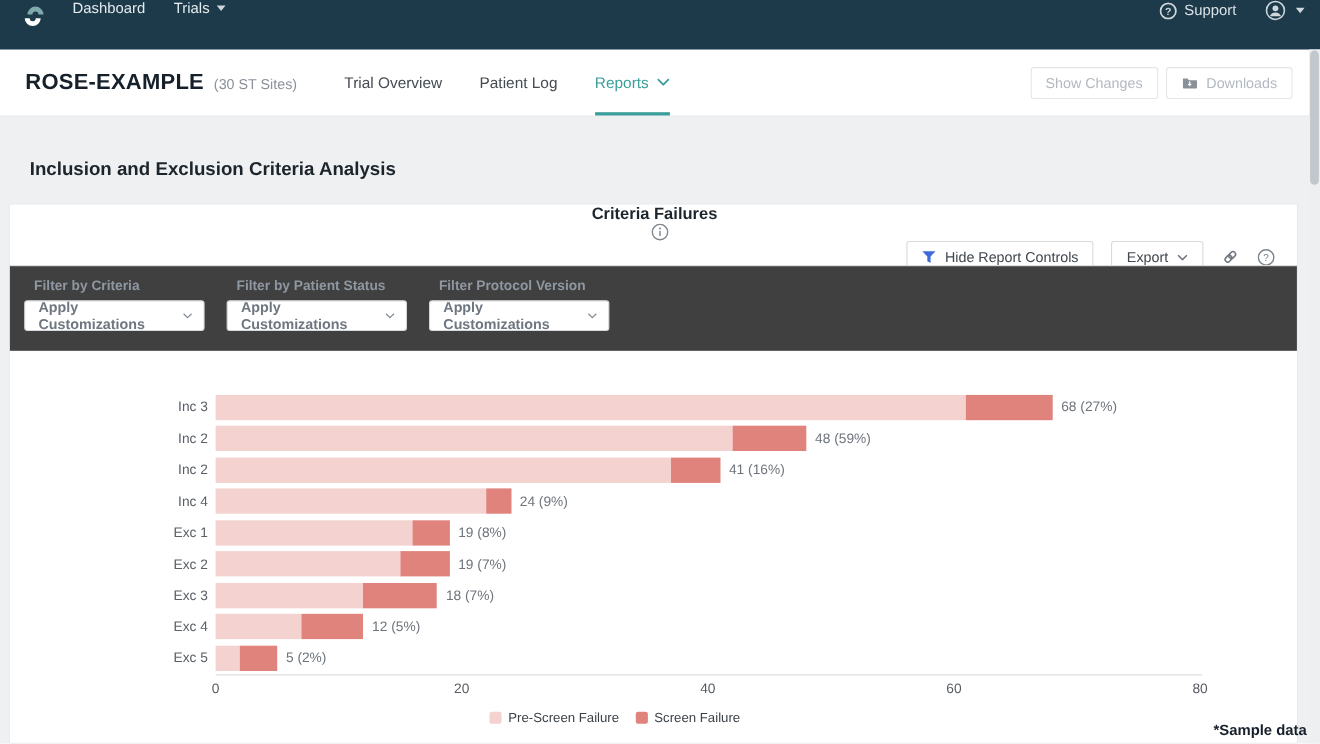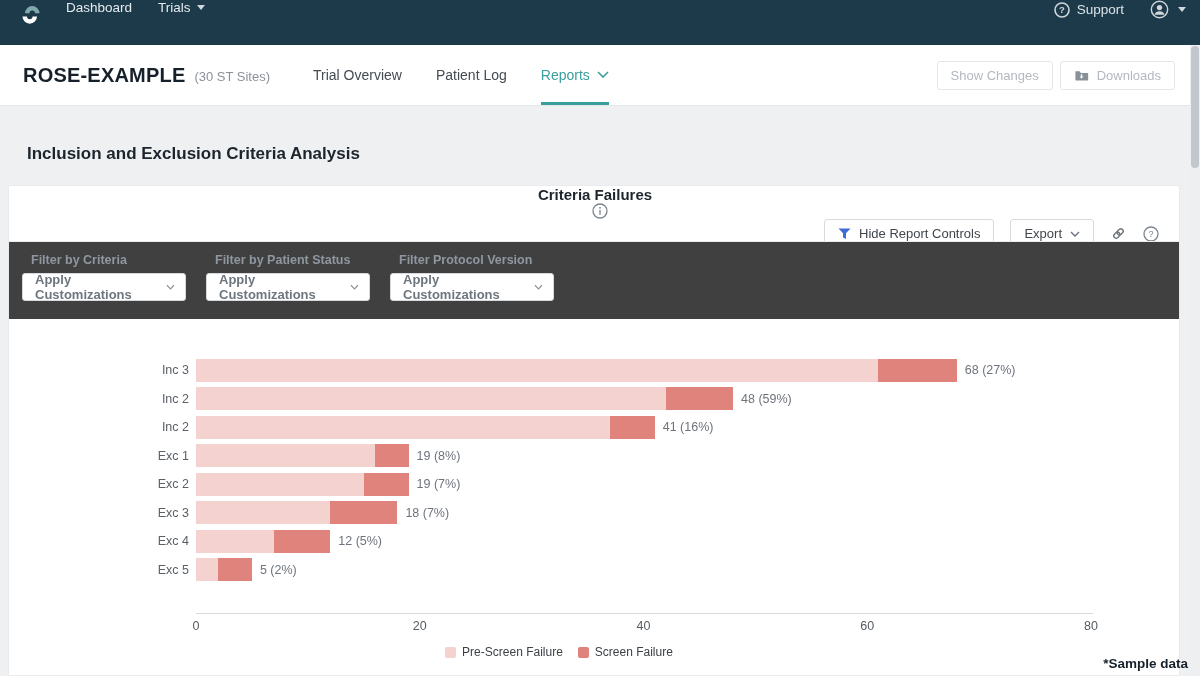--- a/index.html
+++ b/index.html
@@ -275,20 +275,28 @@
         </div>
         <div class="bar-row">
           <div class="bar-cat">Inc 2</div>
           <div class="bar-track">
             <div class="bar-seg" style="width: 413.938px; background: rgb(243, 210, 207);"></div>
             <div class="bar-seg" style="width: 44.75px; background: rgb(224, 131, 124);"></div>
             <div class="bar-value" style="left: 466.688px;">41 (16%)</div>
           </div>
         </div>
         <div class="bar-row">
+          <div class="bar-cat">Inc 4</div>
+          <div class="bar-track">
+            <div class="bar-seg" style="width: 246.125px; background: rgb(243, 210, 207);"></div>
+            <div class="bar-seg" style="width: 22.375px; background: rgb(224, 131, 124);"></div>
+            <div class="bar-value" style="left: 276.5px;">24 (9%)</div>
+          </div>
+        </div>
+        <div class="bar-row">
           <div class="bar-cat">Exc 1</div>
           <div class="bar-track">
             <div class="bar-seg" style="width: 179px; background: rgb(243, 210, 207);"></div>
             <div class="bar-seg" style="width: 33.5625px; background: rgb(224, 131, 124);"></div>
             <div class="bar-value" style="left: 220.562px;">19 (8%)</div>
           </div>
         </div>
         <div class="bar-row">
           <div class="bar-cat">Exc 2</div>
           <div class="bar-track">

